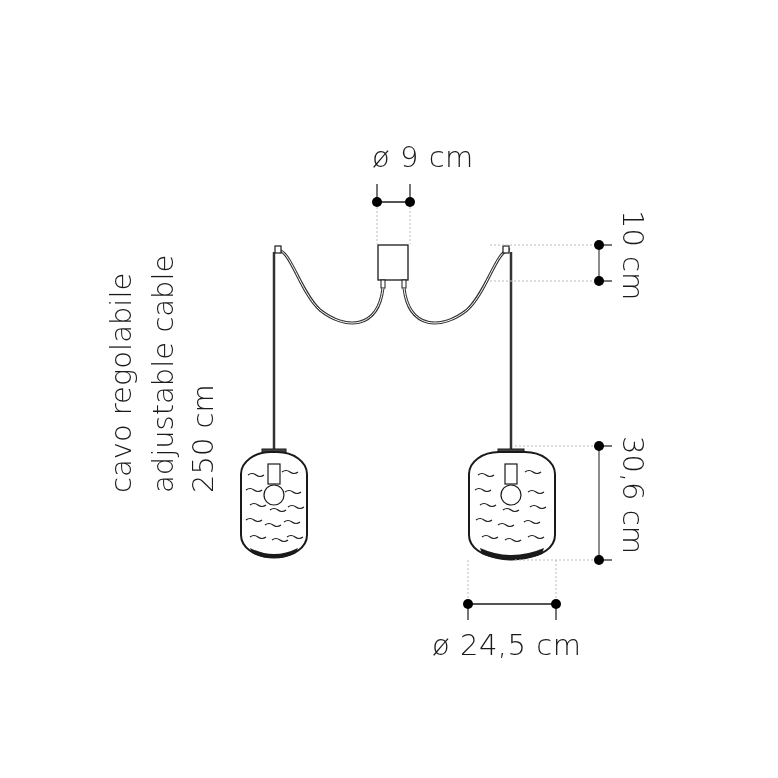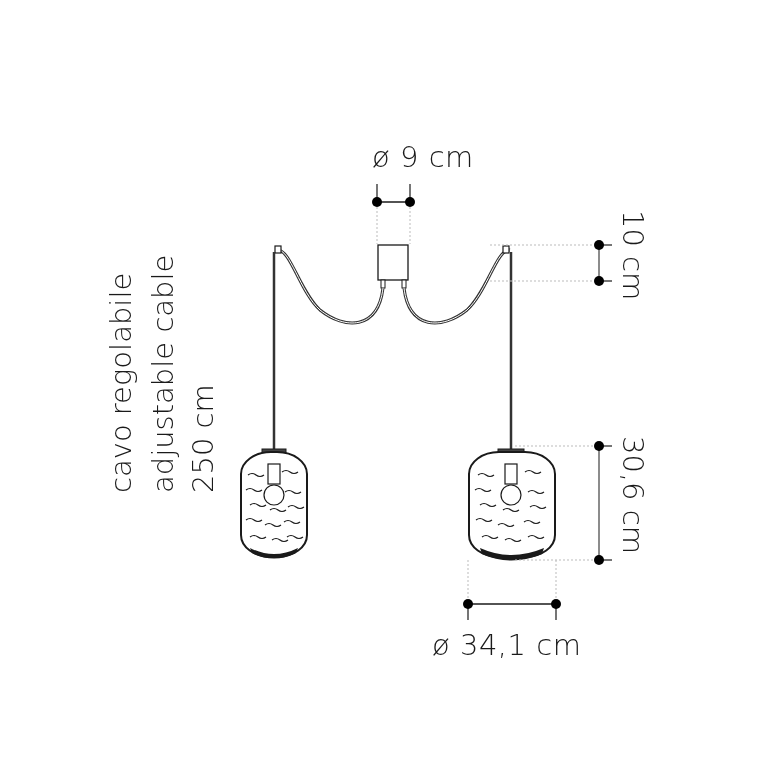--- a/index.html
+++ b/index.html
@@ -173,20 +173,20 @@
     <line x1="556" y1="560" x2="556" y2="598" stroke="#bbb" stroke-width="1" stroke-dasharray="2,2"></line>
     <line x1="468" y1="604" x2="556" y2="604" stroke="#1a1a1a" stroke-width="1.4"></line>
     <line x1="468" y1="604" x2="468" y2="620" stroke="#1a1a1a" stroke-width="1.2"></line>
     <line x1="556" y1="604" x2="556" y2="620" stroke="#1a1a1a" stroke-width="1.2"></line>
     <circle cx="468" cy="604" r="5" fill="#000"></circle>
     <circle cx="556" cy="604" r="5" fill="#000"></circle>
   </g>
 </svg>
 
 <div class="label h-label" style="left:336px; top:140px;margin-left:36px;">ø 9 cm</div>
-<div class="label h-label" style="left:432px; top:628px;">ø 34,1 cm</div>
+<div class="label h-label" style="left:432px; top:628px;">ø 24,5 cm</div>
 
 <div class="label v-label v-label-right" style="left:650px; top:210px;">10 cm</div>
 <div class="label v-label v-label-right" style="left:650px; top:436px;">30,6 cm</div>
 
 <div class="label v-label v-label-left" style="left:104px; top:493px;">cavo regolabile</div>
 <div class="label v-label v-label-left" style="left:146px; top:493px;">adjustable cable</div>
 <div class="label v-label v-label-left" style="left:186px; top:493px;">250 cm</div>
 
 </body></html>

